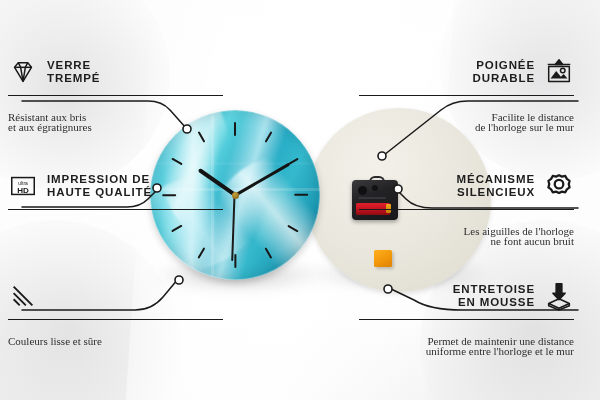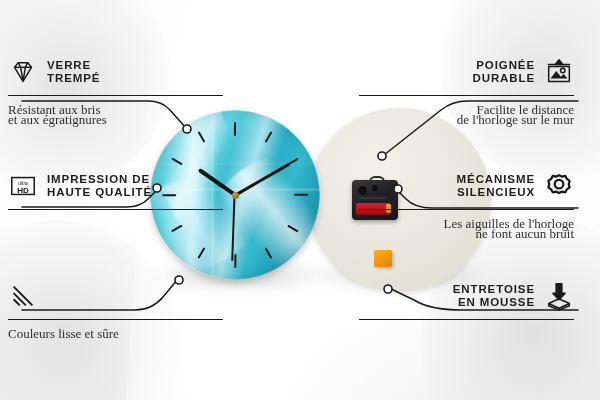--- a/index.html
+++ b/index.html
@@ -36,21 +36,21 @@
   .feat.right .feat-head{flex-direction:row-reverse;}
   .feat-title{
     font-family:Liberation Sans, sans-serif;
     font-size:11.5px;line-height:13px;font-weight:700;
     letter-spacing:.9px;color:#1d1d1d;text-transform:uppercase;
     white-space:pre-line;
   }
   .rule{height:0;border-top:1.6px solid #1a1a1a;margin-top:3px;width:100%;}
   .feat-desc{
     font-family:"Liberation Serif",serif;
-    font-size:13px;line-height:10.4px;color:#2e2e2e;margin-top:9px;white-space:pre-line;
+    font-size:11px;line-height:10.4px;color:#2e2e2e;margin-top:16px;white-space:pre-line;
   }
   .icon{flex:0 0 auto;width:30px;height:30px;display:block;}
 
   
   #f-verre   {top:52px;}
   #f-impr    {top:166px;}
   #f-bords   {top:276px;}
   #f-poignee {top:52px;}
   #f-meca    {top:166px;}
   #f-entre   {top:276px;}
@@ -291,15 +291,17 @@
         <g fill="none" stroke="#1a1a1a" stroke-width="1.7" stroke-linejoin="round">
           <path d="M13,3 L13,13 L9.5,13 L16,20 L22.5,13 L19,13 L19,3 Z" fill="#1a1a1a"></path>
           <path d="M16,19 L27,24 L16,29 L5,24 Z"></path>
           <path d="M5,24 L5,26.5 L16,31 L27,26.5 L27,24"></path>
         </g>
       </svg>
       <div class="feat-title">ENTRETOISE
 EN MOUSSE</div>
     </div>
     <div class="rule"></div>
+    <div class="feat-desc">Permet de maintenir une distance
+uniforme entre l'horloge et le mur</div>
   </div>
 
 </div>
 
 </body></html>

